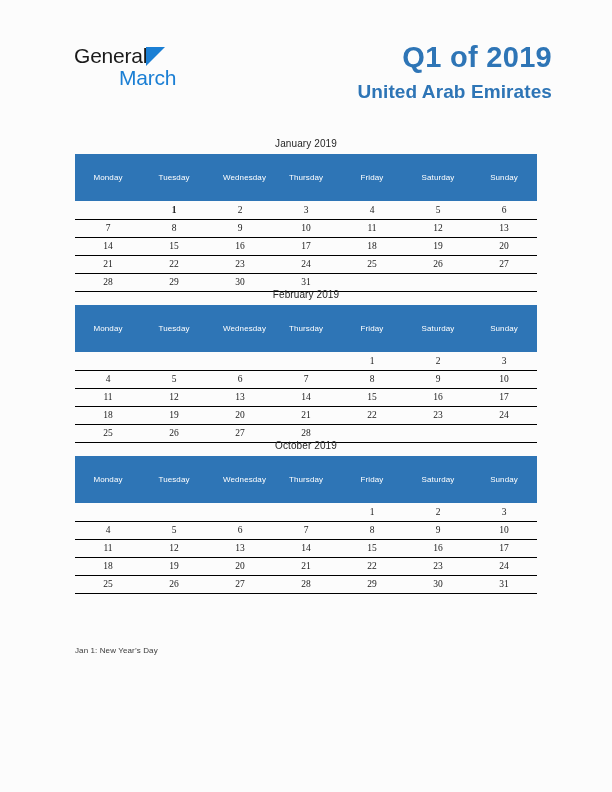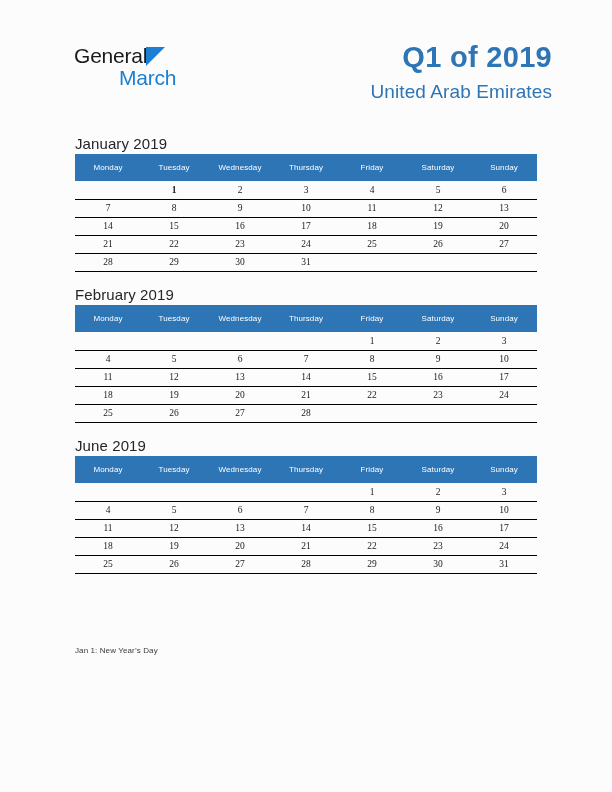--- a/index.html
+++ b/index.html
@@ -75,59 +75,60 @@
   .q-title {
     font-size: 29px;
     font-weight: bold;
     color: #2e75b6;
     line-height: 34px;
     letter-spacing: 0.3px;
     white-space: nowrap;
   }
   .country-title {
     font-size: 19px;
-    font-weight: normal;
+    font-weight: bold;
     color: #2e75b6;
     line-height: 24px;
     margin-top: 6px;
     letter-spacing: 0.1px;
     white-space: nowrap;
   }
 
   
   .month-block {
     position: absolute;
     left: 75px;
     width: 462px;
   }
   #month-0 { top: 136px; }
   #month-1 { top: 287px; }
   #month-2 { top: 438px; }
 
   .month-title {
-    font-size: 15px;
+    text-align: center;
+    font-size: 10px;
     color: #262626;
     line-height: 16px;
     height: 18px;
     letter-spacing: 0.1px;
   }
 
   table.cal {
     border-collapse: collapse;
     width: 462px;
     table-layout: fixed;
   }
   table.cal th {
     background: #2e75b6;
     color: #ffffff;
     font-size: 8px;
     font-weight: normal;
     height: 15px;
     line-height: 15px;
-    padding: 6px;
+    padding: 16px;
     text-align: center;
     letter-spacing: 0.1px;
   }
   table.cal td {
     height: 17px;
     line-height: 17px;
     padding: 0;
     text-align: center;
     font-size: 9.5px;
     color: #1a1a1a;
@@ -304,21 +305,21 @@
           <td>28</td>
           <td class="empty">&nbsp;</td>
           <td class="empty">&nbsp;</td>
           <td class="empty">&nbsp;</td>
         </tr>
       </tbody>
   </table>
 </div>
 
 <div class="month-block" id="month-2">
-  <div class="month-title">June 2019</div>
+  <div class="month-title">October 2019</div>
   <table class="cal">
     <thead>
         <tr>
           <th>Monday</th>
           <th>Tuesday</th>
           <th>Wednesday</th>
           <th>Thursday</th>
           <th>Friday</th>
           <th>Saturday</th>
           <th>Sunday</th>

